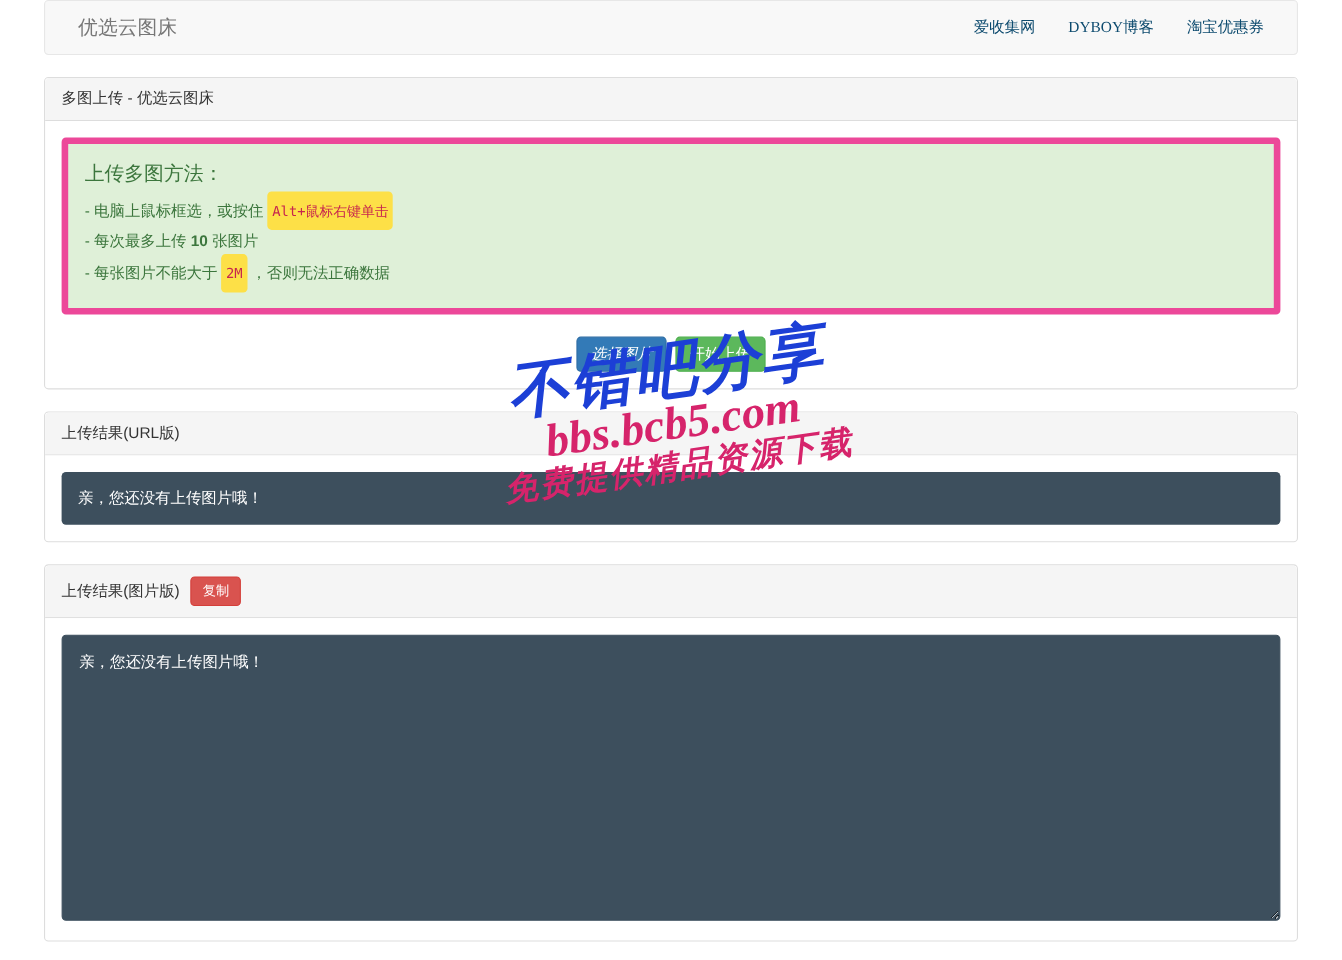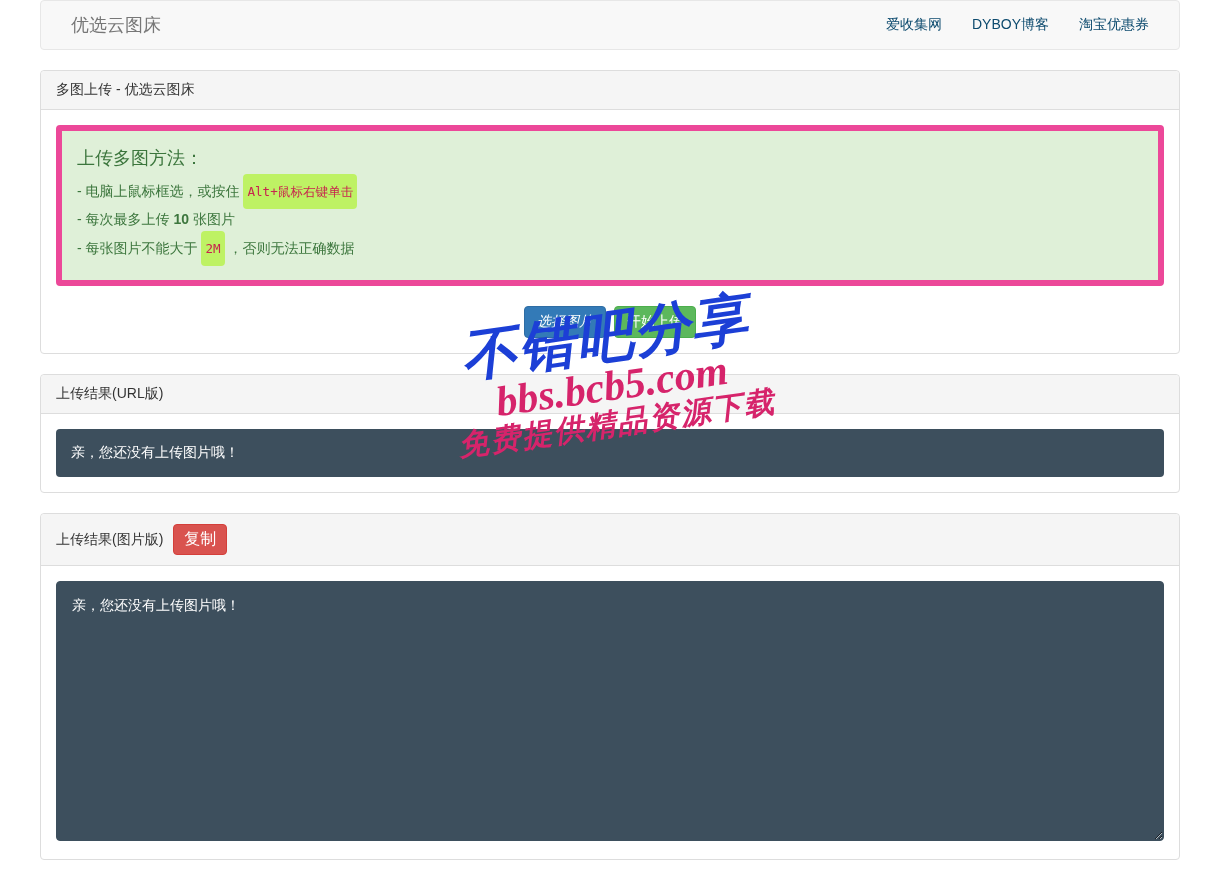--- a/index.html
+++ b/index.html
@@ -12,20 +12,21 @@
     .navbar {
       background: #f8f8f8;
       border: 1px solid #e7e7e7;
       border-radius: 4px;
       margin: 0 40px 20px 40px;
       padding: 13px 15px;
       height: 50px;
       display: flex;
       justify-content: space-between;
       align-items: center;
+      font-family: Liberation Serif, serif;
     }
     .navbar-brand {
       font-size: 18px;
       color: #777;
       text-decoration: none;
       padding: 15px;
     }
     .navbar-nav {
       display: flex;
       list-style: none;
@@ -66,21 +67,21 @@
     .alert-success h4 {
       font-size: 18px;
       font-weight: 500;
       margin-bottom: 10px;
     }
     .alert-success p {
       margin: 6px 0;
       line-height: 1.6;
     }
     code {
-      background: #bef264;
+      background: #fde047;
       color: #c7254e;
       padding: 10px 4px;
       border-radius: 4px;
       font-size: 90%;
       font-family: Menlo, Monaco, Consolas, monospace;
     }
     .btn-row {
       text-align: center;
     }
     .btn {
@@ -88,21 +89,21 @@
       padding: 6px 12px;
       border-radius: 4px;
       border: 1px solid transparent;
       cursor: pointer;
       font-size: 14px;
       color: #fff;
       margin: 0 2px;
     }
     .btn-primary { background: #337ab7; border-color: #2e6da4; font-style: italic; }
     .btn-success { background: #5cb85c; border-color: #4cae4c; }
-    .btn-danger { background: #d9534f; border-color: #d43f3a; padding: 4px 10px; font-size: 16px; }
+    .btn-danger { background: #d9534f; border-color: #d43f3a; padding: 4px 10px; font-size: 12px; }
     .well-dark {
       background: #3d4f5d;
       color: #fff;
       padding: 15px;
       border-radius: 4px;
       margin: 0;
     }
     .textarea-dark {
       width: 100%;
       min-height: 260px;

